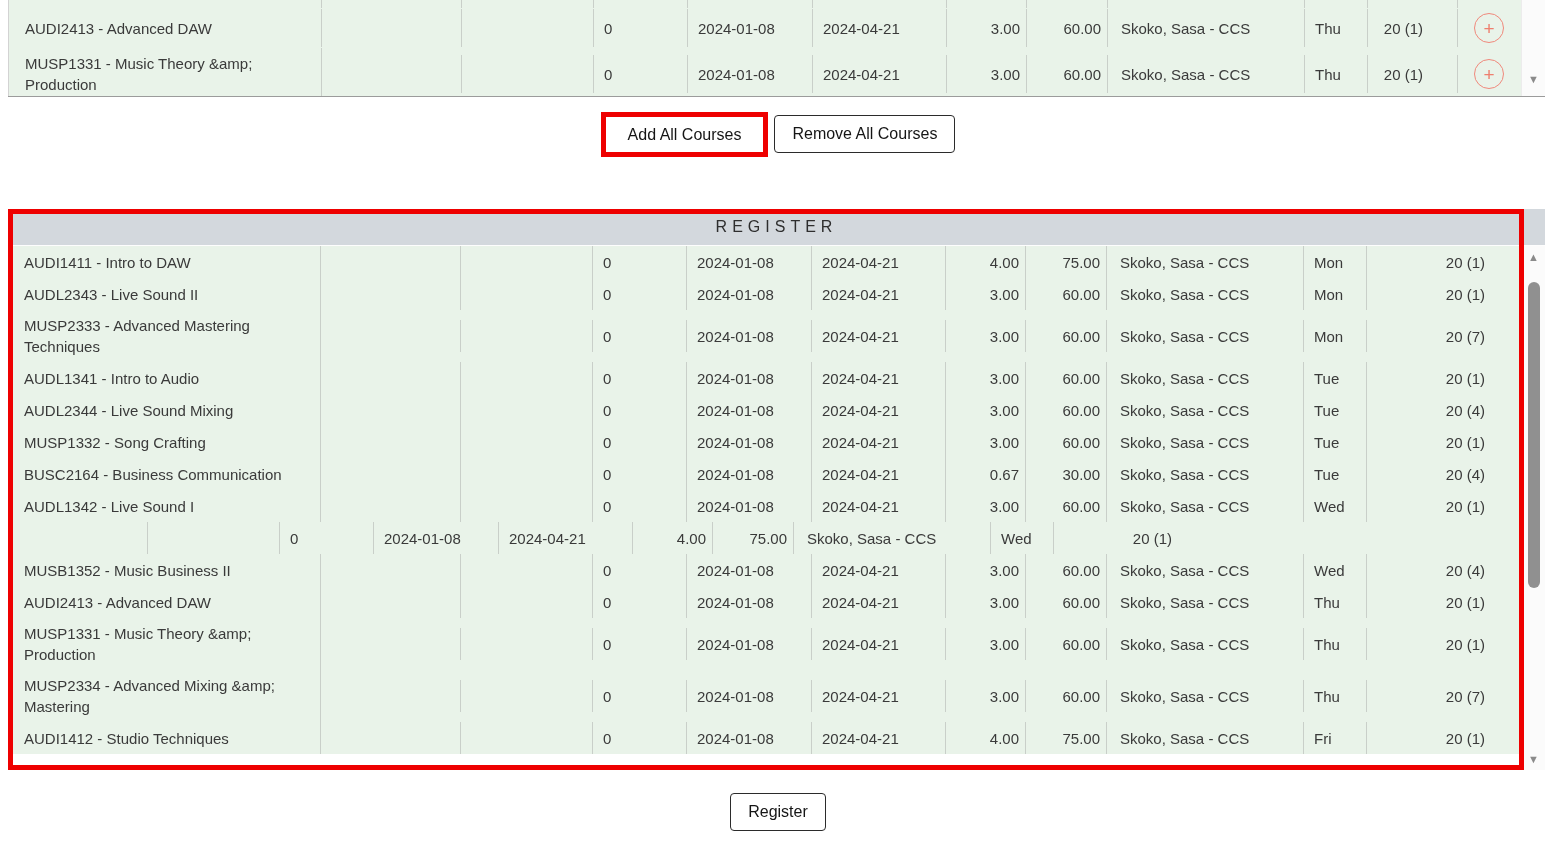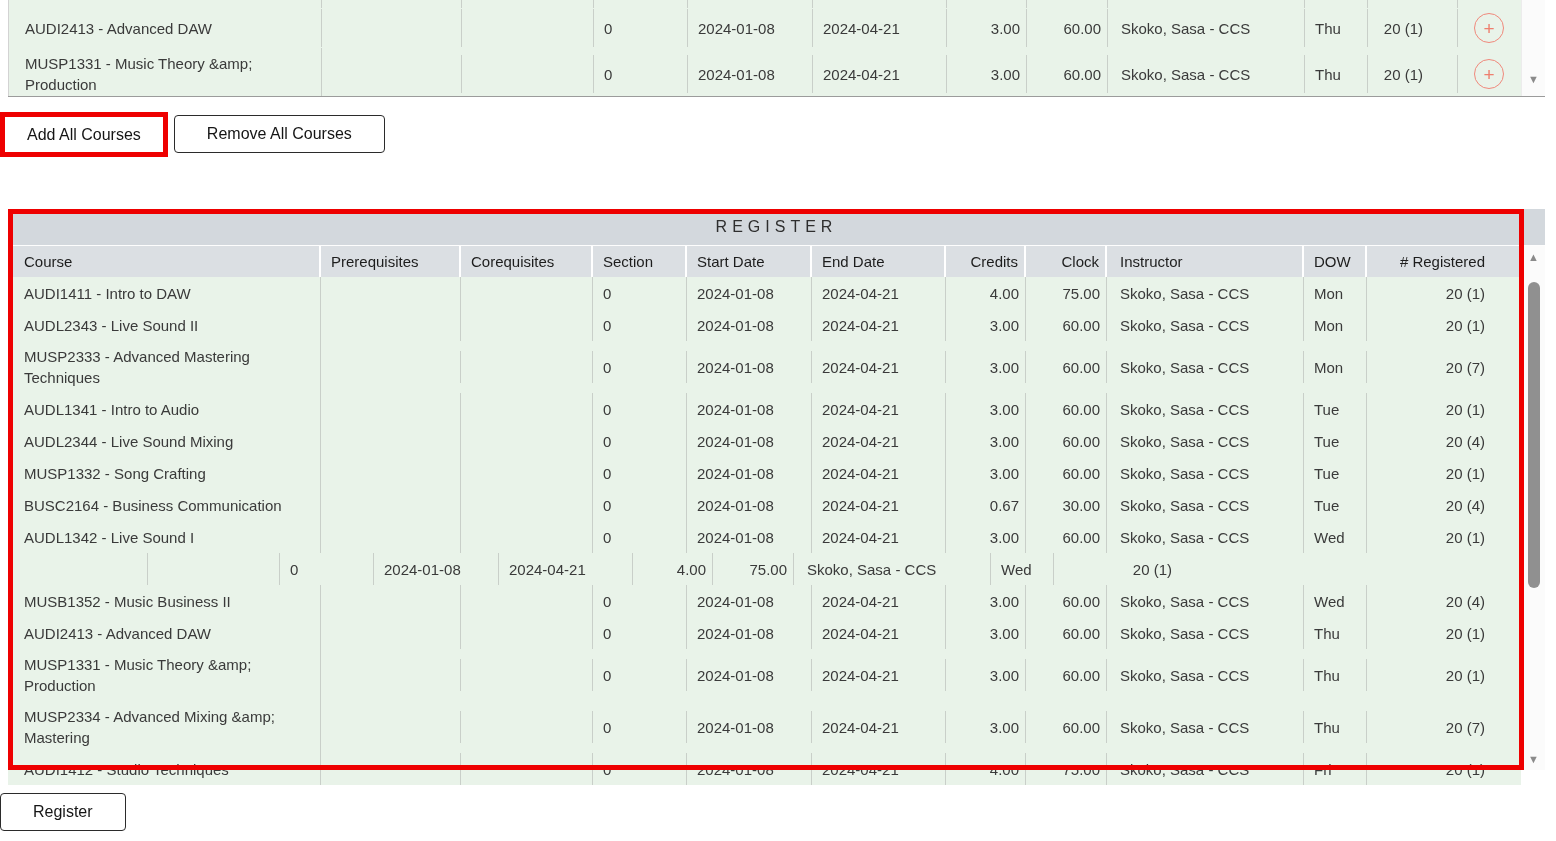--- a/index.html
+++ b/index.html
@@ -74,29 +74,29 @@
     border: 1.5px solid #f0897c; color: #ee7f6e;
     display: flex; align-items: center; justify-content: center;
     font-size: 19px; font-weight: 300; line-height: 1;
     cursor: pointer; flex: 0 0 auto;
   }
   .tt-gutter-arrow { bottom: 10px; }
 
   
   .button-row {
     position: absolute; left: 0; width: 100%;
-    display: flex; align-items: flex-start; gap: 6px;
+    display: flex; justify-content: center; align-items: flex-start; gap: 6px;
   }
   .button-row.mid { top: 112px; }
   .button-row.bottom { top: 790px; }
   .ui-btn {
     background: #ffffff; color: #151515;
     font-family: "Liberation Sans", sans-serif; font-size: 16px;
     border: 1px solid #2b2b2b; border-radius: 4px;
-    height: 38px; padding: 0 32px; margin-top: 3px;
+    height: 38px; padding: 0 17px; margin-top: 3px;
     cursor: pointer;
   }
   .ui-btn.annotated {
     border: 5px solid #ee0000; border-radius: 0;
     height: 45px; margin-top: 0; padding: 0 22px;
   }
 
   
   .register-panel {
     position: absolute; top: 209px; left: 8px;
@@ -189,33 +189,20 @@
 <div class="button-row mid">
   <button class="ui-btn annotated">Add All Courses</button>
   <button class="ui-btn">Remove All Courses</button>
 </div>
 
 <div class="register-panel">
   <div class="reg-title">REGISTER</div>
 
   <div class="reg-flex">
     <div class="reg-content">
-      <div class="reg-header">
-        <div class="hc col-course">Course</div>
-        <div class="hc col-prereq txt">Prerequisites</div>
-        <div class="hc col-coreq txt">Corequisites</div>
-        <div class="hc col-section txt">Section</div>
-        <div class="hc col-start txt">Start Date</div>
-        <div class="hc col-end txt">End Date</div>
-        <div class="hc col-credits num">Credits</div>
-        <div class="hc col-clock num">Clock</div>
-        <div class="hc col-instructor">Instructor</div>
-        <div class="hc col-dow txt">DOW</div>
-        <div class="hc col-reg num"># Registered</div>
-      </div>
 
       <div class="reg-body">
         <div class="row">
             <div class="cell col-course txt">AUDI1411 - Intro to DAW</div>
             <div class="cell col-prereq txt"></div>
             <div class="cell col-coreq txt"></div>
             <div class="cell col-section txt">0</div>
             <div class="cell col-start txt">2024-01-08</div>
             <div class="cell col-end txt">2024-04-21</div>
             <div class="cell col-credits num">4.00</div>

